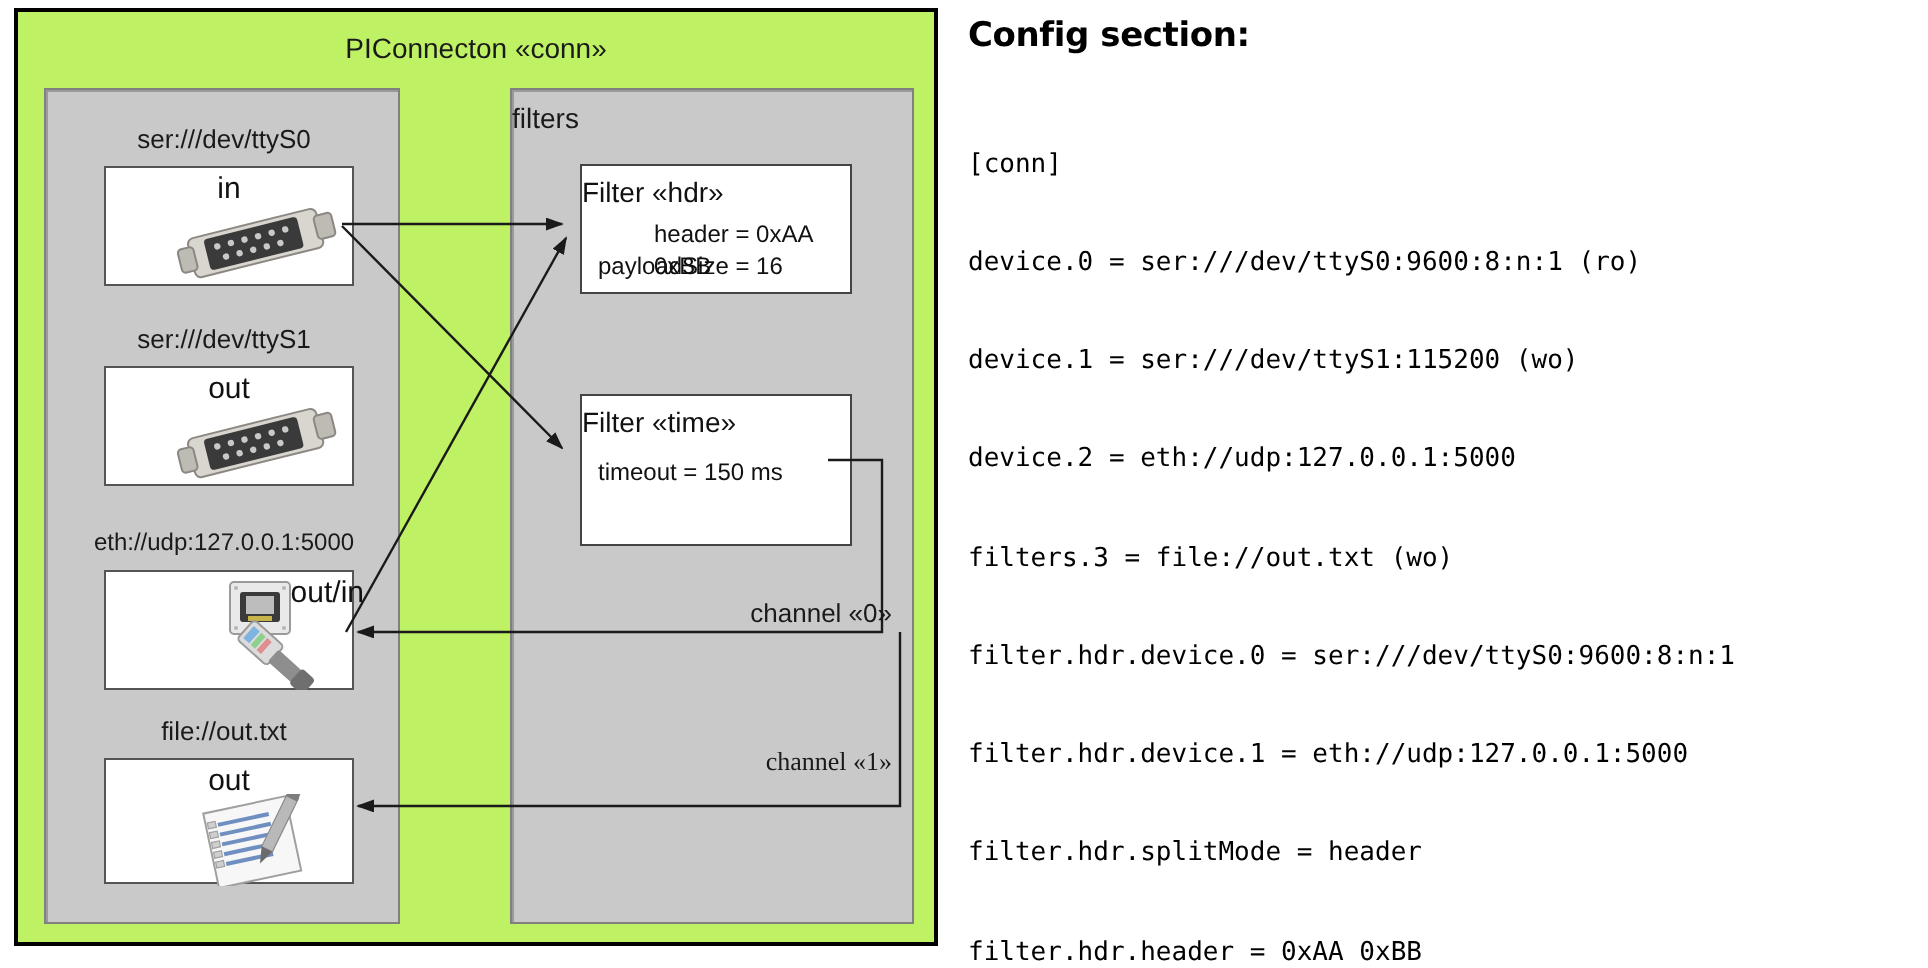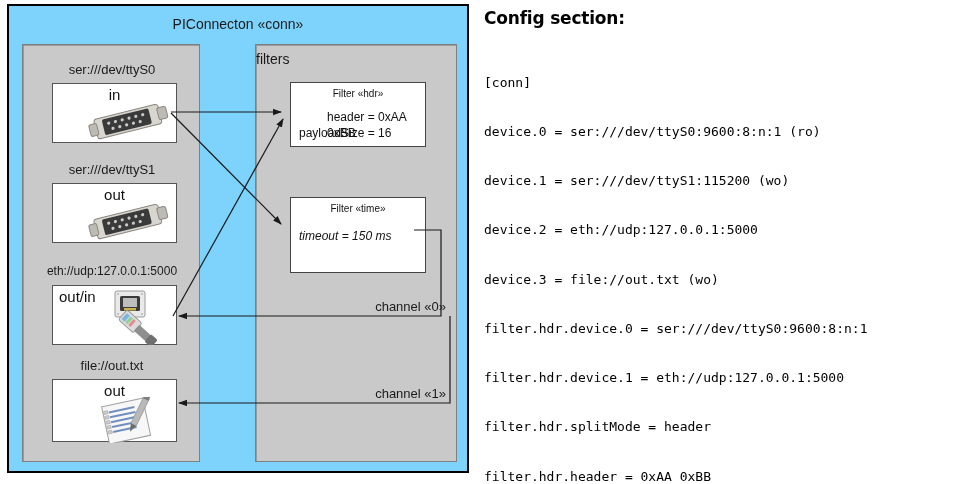--- a/index.html
+++ b/index.html
@@ -6,21 +6,21 @@
   body{
     width:964px;height:484px;background:#ffffff;
     font-family:"Liberation Sans",sans-serif;
     overflow:hidden;position:relative;
   }
   #root{position:absolute;left:0;top:0;width:964px;height:484px;}
 
   
   .diagram-outer{
     position:absolute;left:7px;top:4px;width:462px;height:469px;
-    background:#7dd3fc;border:2px solid #000000;box-sizing:border-box;
+    background:#bef264;border:2px solid #000000;box-sizing:border-box;
   }
   .diagram-title{
     position:absolute;left:0;top:10px;width:100%;text-align:center;
     font-size:14px;color:#1a1a1a;
   }
   .panel{
     position:absolute;background:#c9c9c9;
     border:1px solid #808080;box-sizing:border-box;
     box-shadow:1px 1px 0 #9a9a9a inset;
   }
@@ -36,29 +36,29 @@
     white-space:nowrap;
   }
   .dev-box{
     position:absolute;background:#ffffff;border:1px solid #555555;
     box-sizing:border-box;
   }
   .dev-dir{
     position:absolute;top:2px;left:0;width:100%;text-align:center;
     font-size:15px;color:#111111;pointer-events:none;
   }
-  .dev-dir.left{text-align:left;padding-left:6px;}
+  .dev-dir.left{text-align:right;padding-left:6px;}
 
   .filter-box{
     position:absolute;background:#ffffff;border:1px solid #444444;
     box-sizing:border-box;
   }
   .filter-title{
-    position:absolute;left:0;top:5px;width:100%;text-align:center;
-    font-size:10px;color:#111111;
+    position:absolute;left:0;top:5px;width:100%;
+    font-size:14px;color:#111111;
   }
   .filter-attrs{
     position:absolute;left:8px;font-size:12px;color:#111111;line-height:16px;
   }
   .chan-label{
     position:absolute;font-size:13px;color:#1a1a1a;white-space:nowrap;
   }
 
   svg.wires{position:absolute;left:0;top:0;width:462px;height:469px;
     pointer-events:none;overflow:visible;}
@@ -200,25 +200,25 @@
       <div class="panel-title">filters</div>
 
       <div class="filter-box" style="left:34px;top:37px;width:136px;height:65px;">
         <div class="filter-title">Filter «hdr»</div>
         <div class="filter-attrs" style="top:26px;padding-left:28px;">header = 0xAA 0xBB</div>
         <div class="filter-attrs" style="top:42px;">payloadSize = 16</div>
       </div>
 
       <div class="filter-box" style="left:34px;top:152px;width:136px;height:76px;">
         <div class="filter-title">Filter «time»</div>
-        <div class="filter-attrs" style="top:30px;font-style:italic;">timeout = 150 ms</div>
+        <div class="filter-attrs" style="top:30px;">timeout = 150 ms</div>
       </div>
 
       <div class="chan-label" style="right:10px;top:254px;">channel «0»</div>
-      <div class="chan-label" style="right:10px;top:341px;">channel «1»</div>
+      <div class="chan-label" style="right:10px;top:328px;font-family:Liberation Serif, serif;">channel «1»</div>
     </div>
 
     <svg class="wires">
       <defs>
         <marker id="arrow" markerWidth="9" markerHeight="9" refX="8" refY="3.2" orient="auto" markerUnits="userSpaceOnUse">
           <path d="M0,0 L9,3.2 L0,6.4 z" fill="#1a1a1a"></path>
         </marker>
       </defs>
       <g stroke="#1a1a1a" stroke-width="1.2" fill="none">
 
@@ -235,21 +235,21 @@
     </svg>
   </div>
 
   <div class="config">
     <div class="config-head">Config section:</div>
     <div class="config-body">
       <div>[conn]</div>
       <div>device.0 = ser:///dev/ttyS0:9600:8:n:1 (ro)</div>
       <div>device.1 = ser:///dev/ttyS1:115200 (wo)</div>
       <div>device.2 = eth://udp:127.0.0.1:5000</div>
-      <div>device.3 = file://out.txt (wo)</div>
+      <div>filters.3 = file://out.txt (wo)</div>
       <div>filter.hdr.device.0 = ser:///dev/ttyS0:9600:8:n:1</div>
       <div>filter.hdr.device.1 = eth://udp:127.0.0.1:5000</div>
       <div>filter.hdr.splitMode = header</div>
       <div>filter.hdr.header = 0xAA 0xBB</div>
       
       
       
       
       
       

